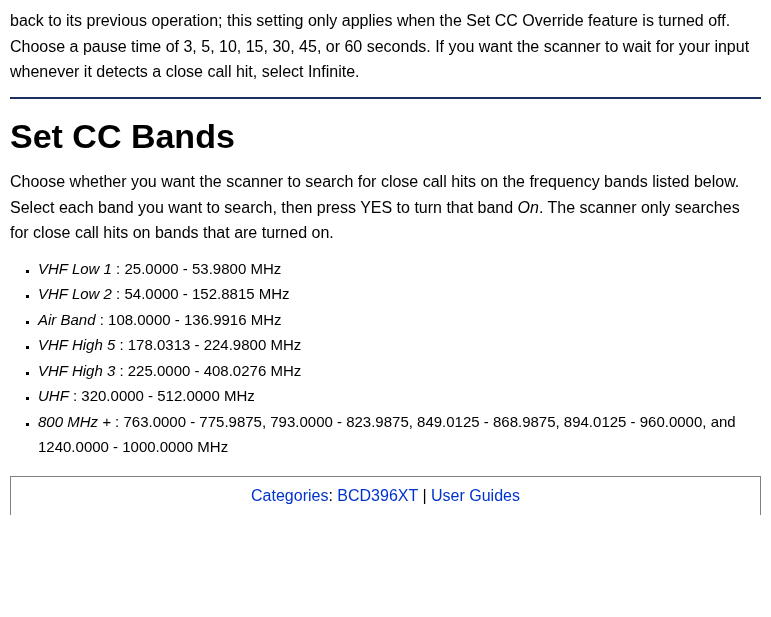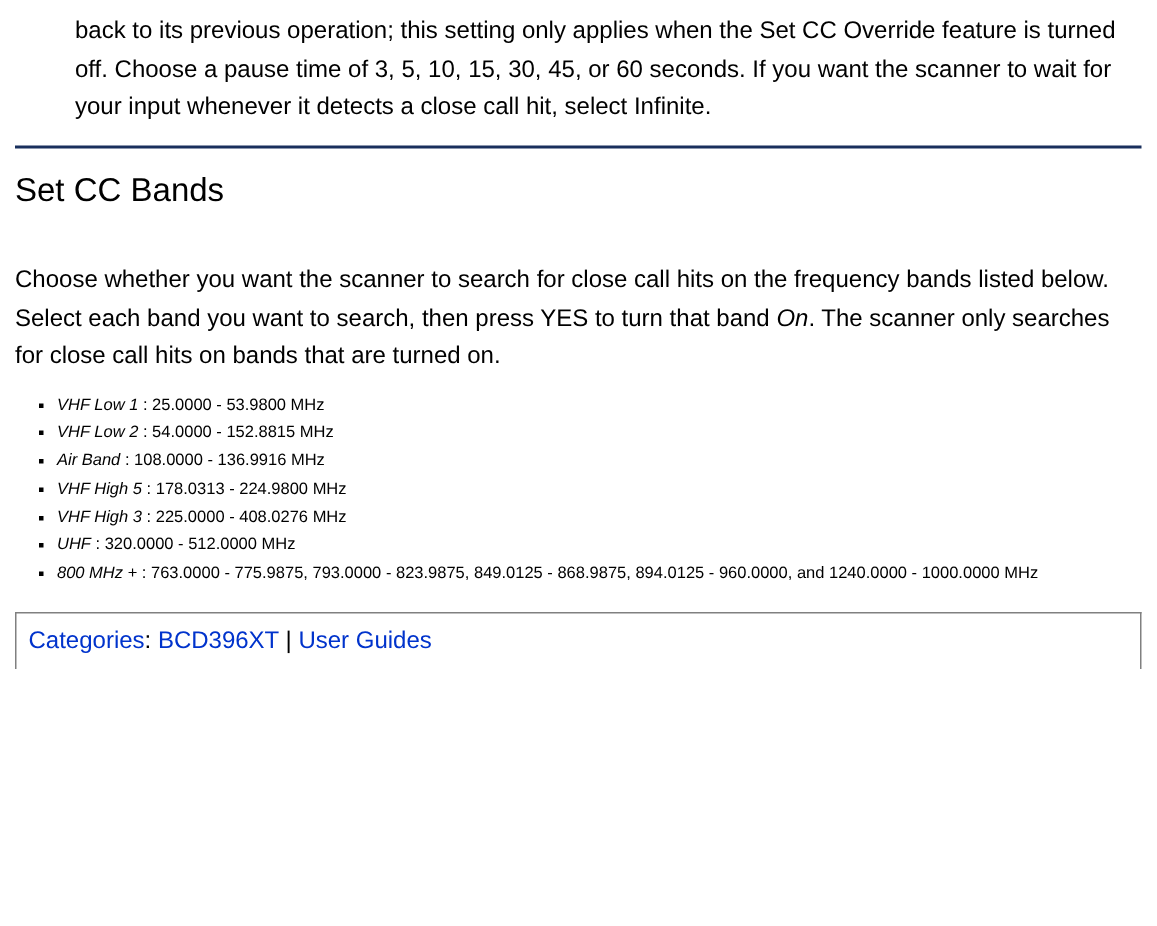--- a/index.html
+++ b/index.html
@@ -6,60 +6,60 @@
       margin: 0;
       padding: 8px 10px;
       font-family: Arial, Helvetica, sans-serif;
       font-size: 16px;
       line-height: 1.6;
       color: #000;
       width: 751px;
     }
     .intro-text {
       margin-bottom: 12px;
-      margin-left: 40px;
     }
     .divider {
       border: none;
       border-top: 2px solid #192f5d;
       margin: 8px 0 8px 0;
     }
     h2 {
-      font-size: 22px;
-      font-weight: normal;
-      margin: 10px 0 30px 0;
+      font-size: 34px;
+      font-weight: bold;
+      margin: 10px 0 6px 0;
       font-family: Arial, Helvetica, sans-serif;
     }
     .section-text {
       margin-bottom: 10px;
     }
     .section-text em {
       font-style: italic;
       margin-top: 48px;
     }
     ul.bands {
       margin: 8px 0 16px 0;
       padding-left: 28px;
     }
     ul.bands li {
       list-style-type: square;
-      font-size: 11px;
+      font-size: 15px;
       line-height: 1.7;
     }
     ul.bands li::marker {
       font-size: 9px;
     }
     ul.bands li .band-name {
       font-style: italic;
     }
     .categories-box {
       border: 1px solid #808080;
       border-bottom: none;
       padding: 6px 8px;
       font-size: 16px;
+      text-align: center;
     }
     .categories-box a {
       color: #0033cc;
       text-decoration: none;
     }
     .sep {
       color: #000;
     }
   </style>
 </head>

